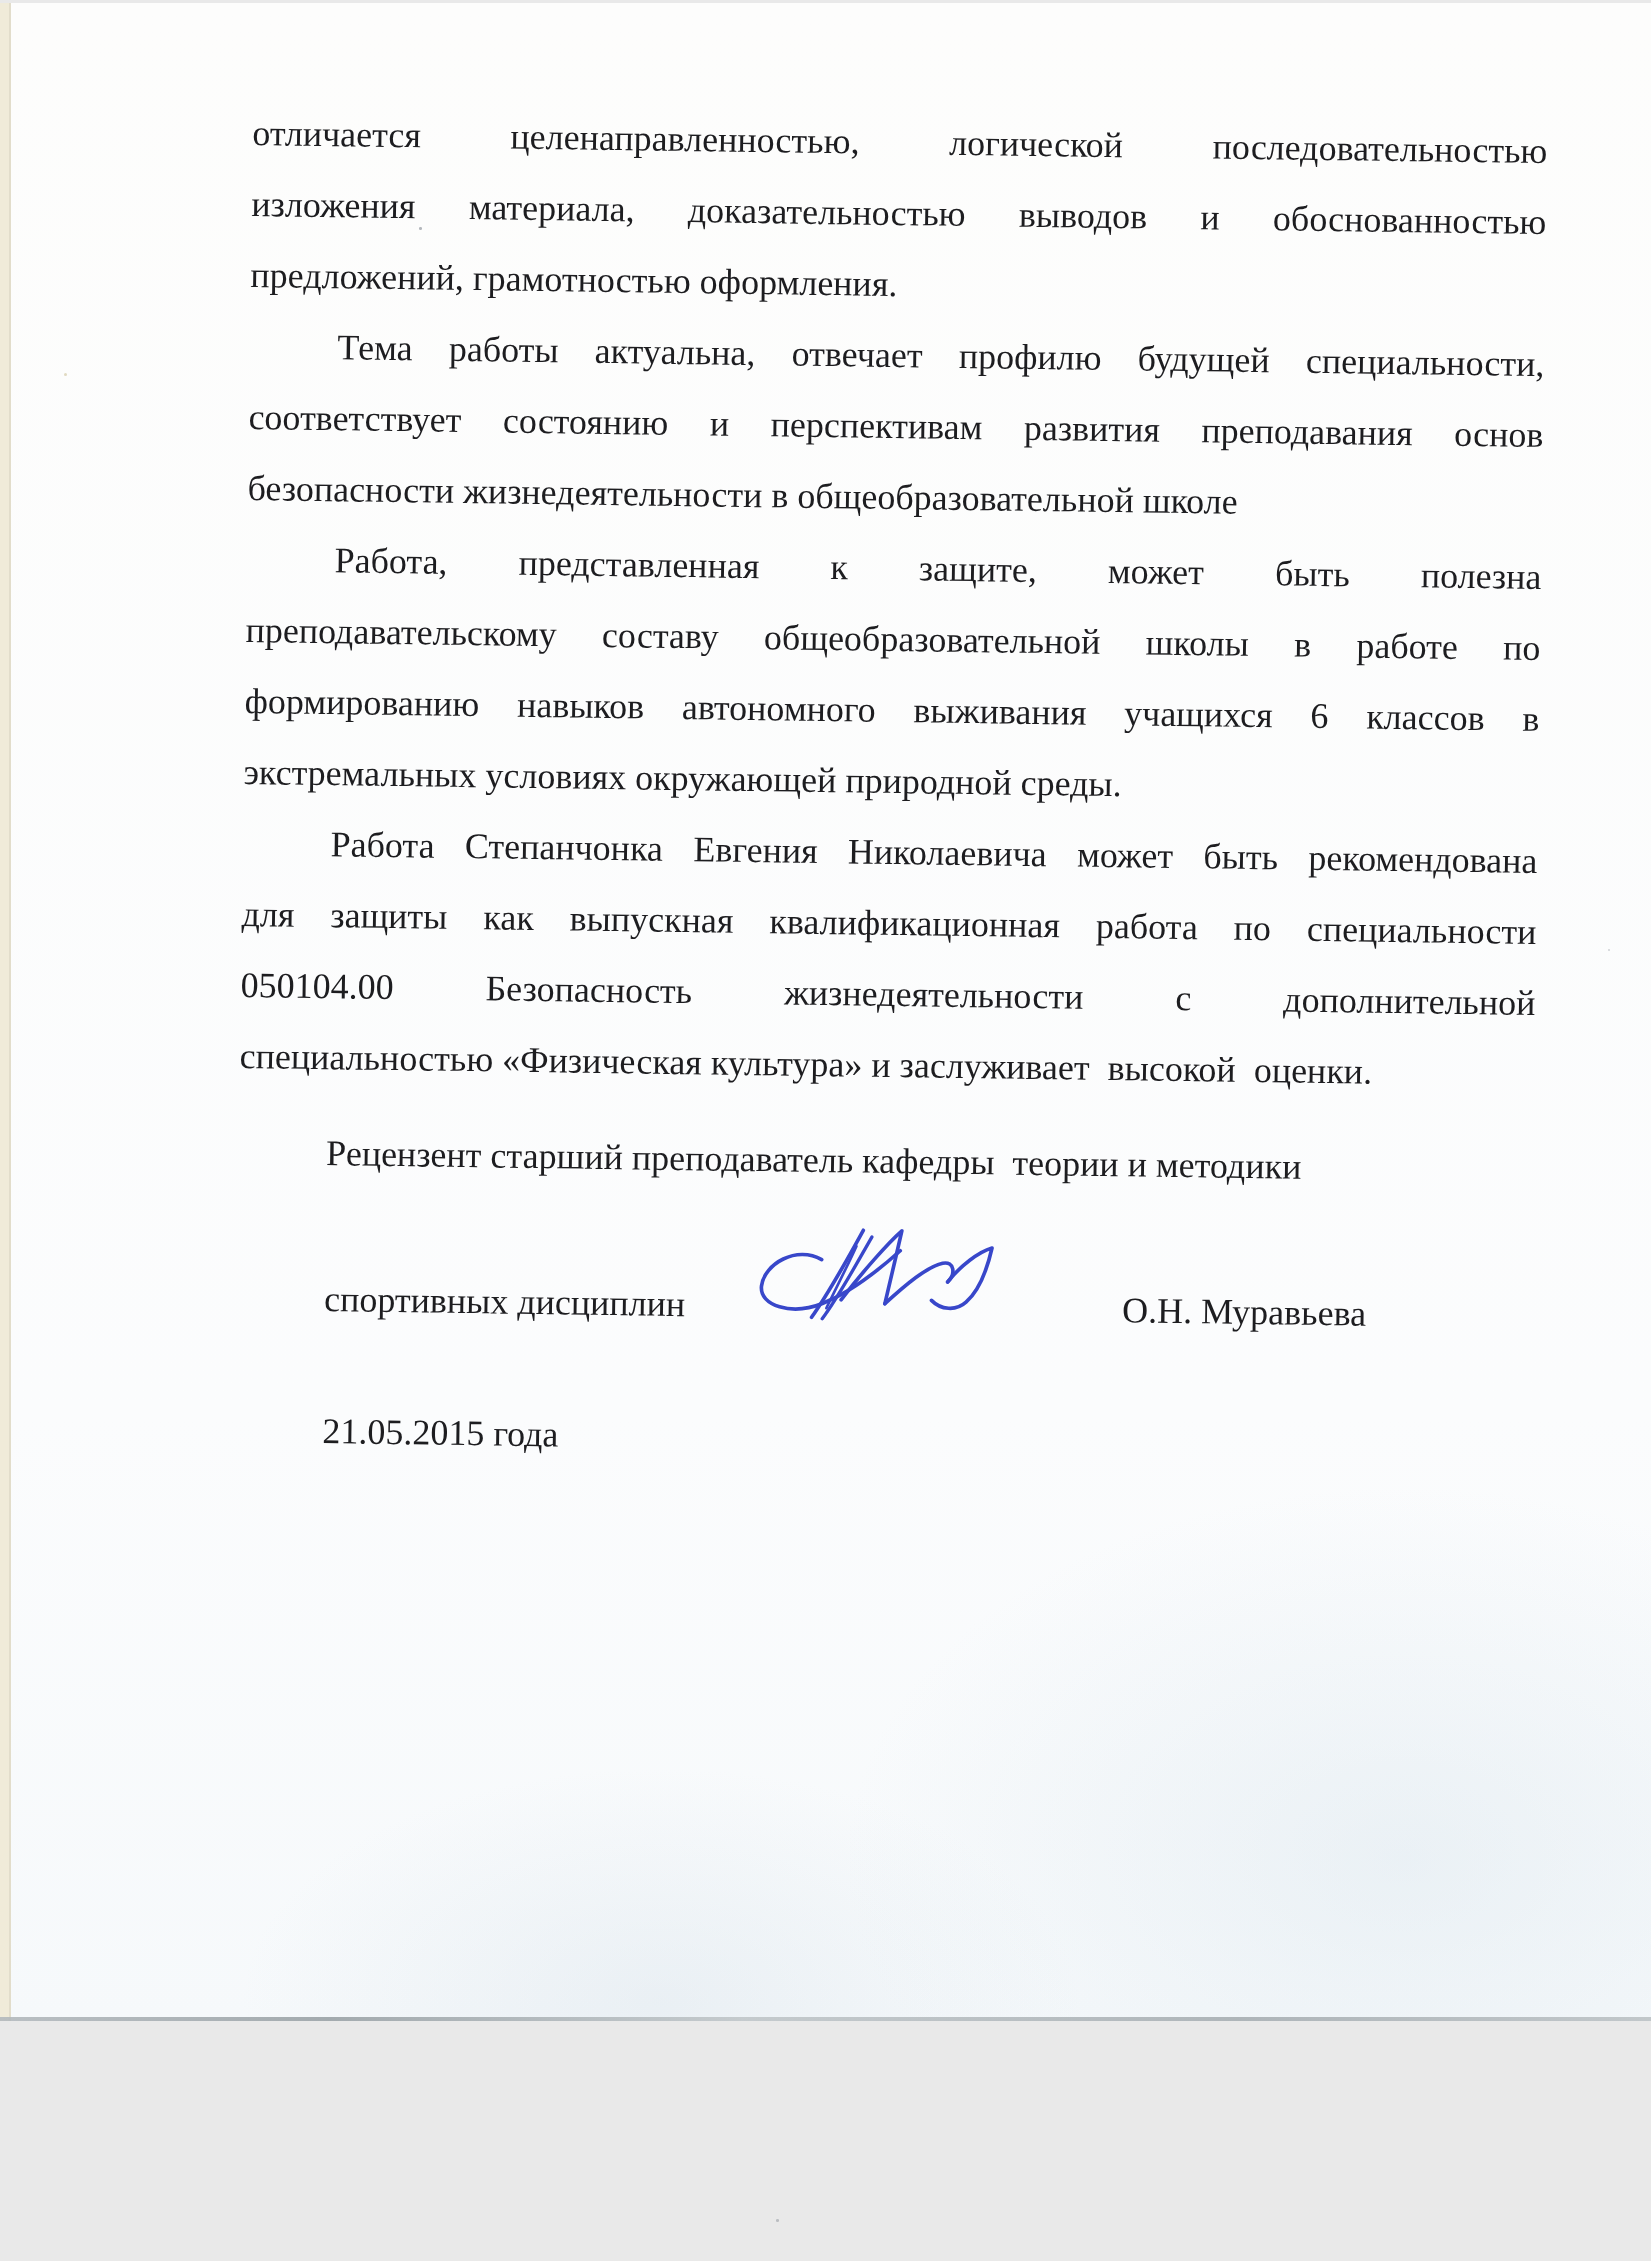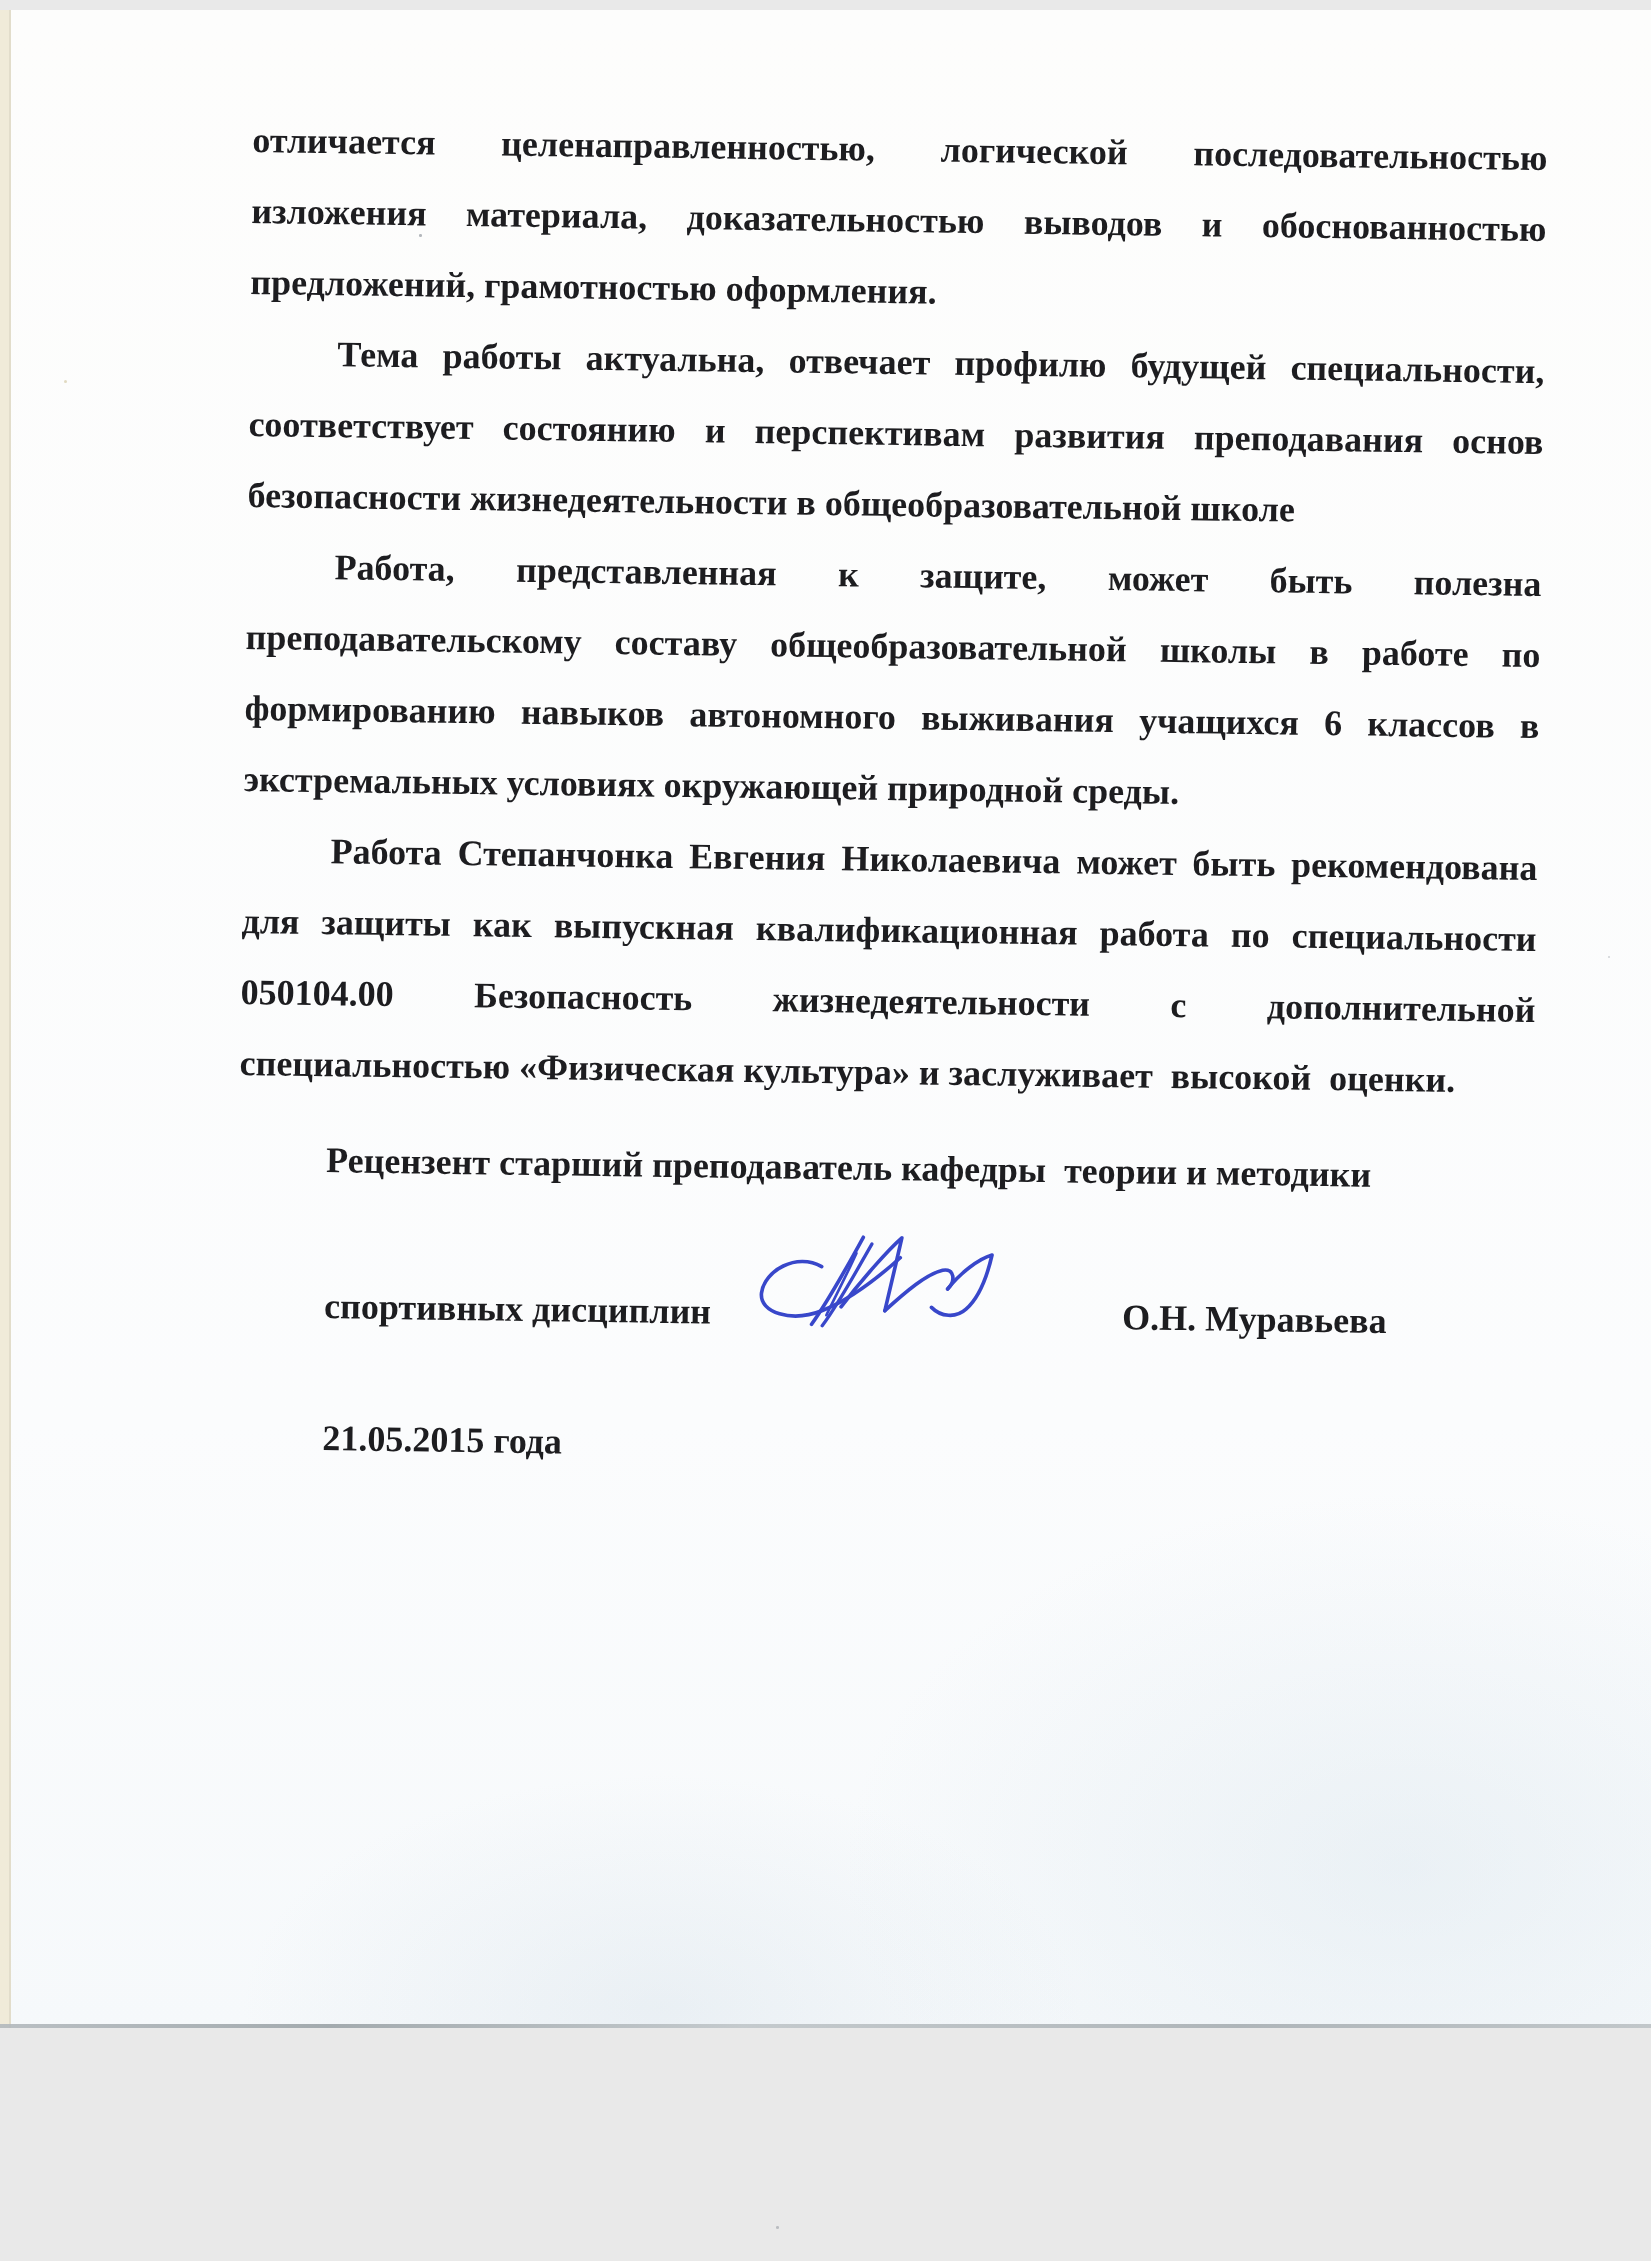--- a/index.html
+++ b/index.html
@@ -6,28 +6,27 @@
     margin: 0;
     padding: 0;
     width: 1652px;
     height: 2261px;
     overflow: hidden;
     background: #e9e9e9;
     font-family: "Liberation Serif", "DejaVu Serif", serif;
   }
   .page {
     position: absolute;
-    left: 0; top: 10px;
+    left: 0; top: 3px;
     width: 1652px;
     height: 2018px;
     background:
       radial-gradient(799px 533px at 85% 92%, rgba(210,224,233,0.35), rgba(210,224,233,0) 70%),
       radial-gradient(599px 333px at 40% 99%, rgba(205,218,228,0.30), rgba(205,218,228,0) 70%),
       linear-gradient(180deg, #fdfdfc 0%, #fbfcfd 70%, #f6f9fb 100%);
-    font-weight: bold;
   }
   .edge-strip {
     position: absolute;
     left: 0; top: 0;
     width: 9.3px;
     height: 100%;
     border-right: 2px solid #e2ddcb;
   }
   .bottom-shadow {
     position: absolute;

